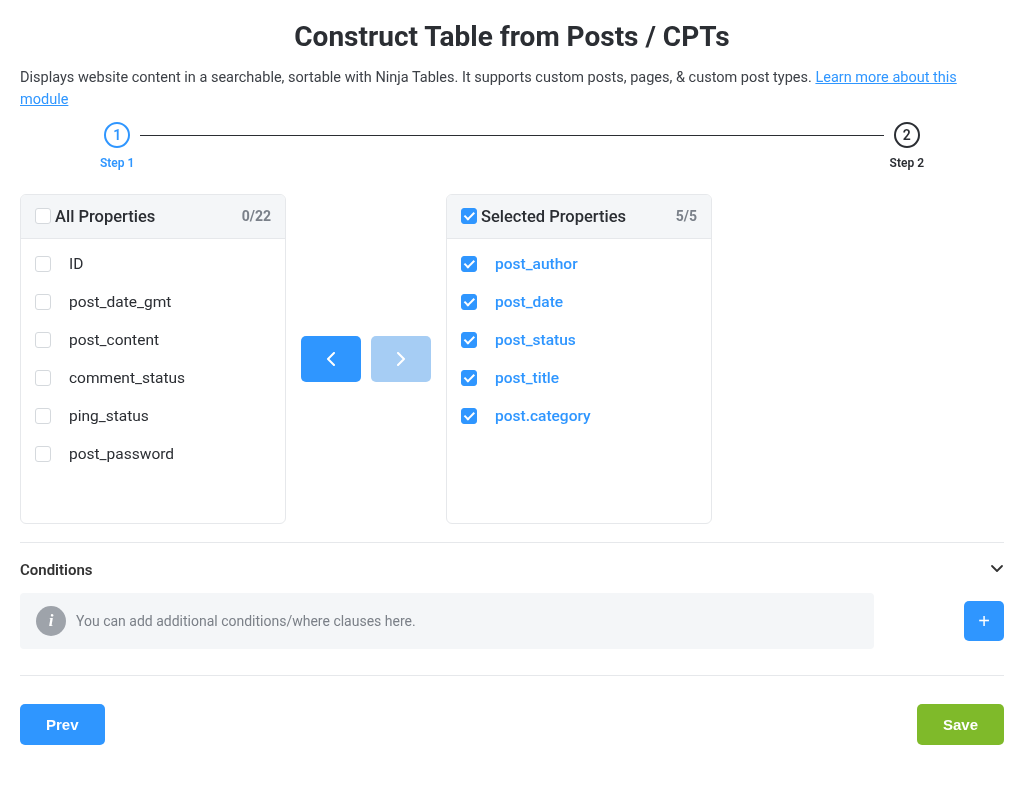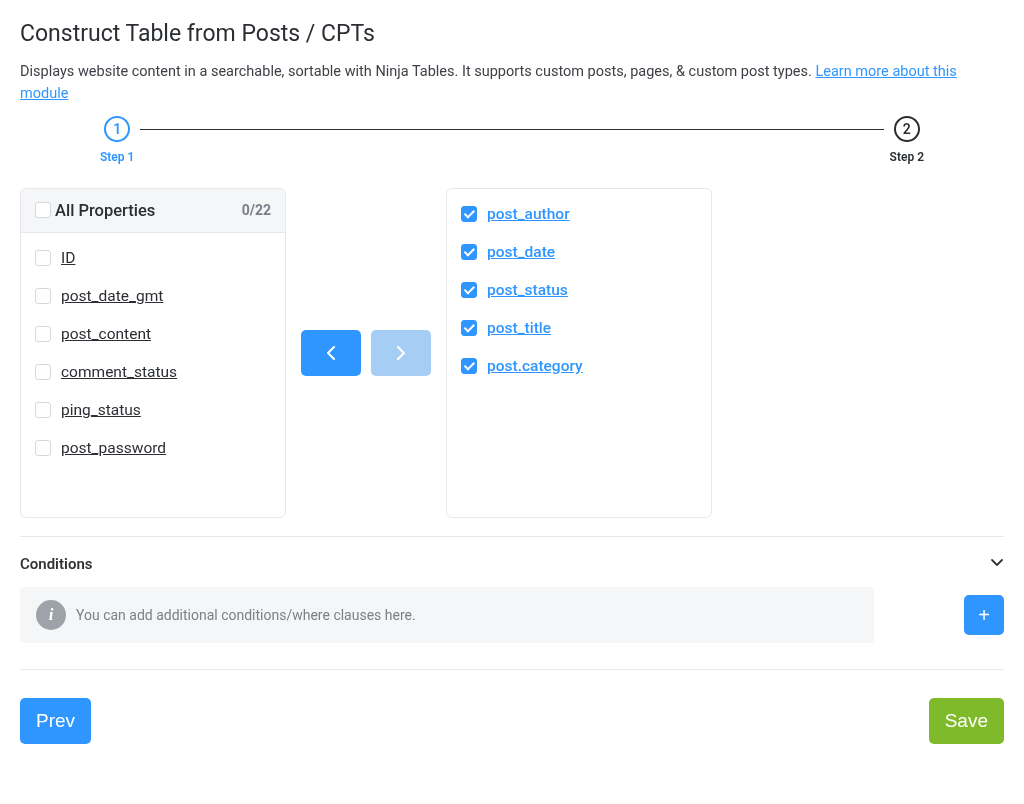--- a/index.html
+++ b/index.html
@@ -18,23 +18,24 @@
   body{
     font-family:-apple-system,BlinkMacSystemFont,"Segoe UI",Roboto,Helvetica,Arial,sans-serif;
     color:var(--text);
     background:#fff;
     width:1024px;
     height:804px;
     overflow:hidden;
     padding:20px;
   }
   h1{
-    font-size:23px;
-    font-weight:400;
+    font-size:28px;
+    font-weight:700;
     margin:0 0 14px 0;
+    text-align:center;
   }
   .desc{
     font-size:14.5px;
     color:#3d4147;
     line-height:1.55;
   }
   .desc a{color:var(--link);text-decoration:underline;}
   
   .stepper{
     display:flex;
@@ -91,25 +92,24 @@
     padding:12px 14px;
     display:flex;
     align-items:center;
     gap:4px;
     border-bottom:1px solid var(--border);
   }
   .panel-title{font-size:16.5px;font-weight:500;flex-grow:1;}
   .panel-count{color:var(--muted);font-size:14px;font-weight:bold;}
   .panel-body{padding:6px 0;}
   .item{
-    display:flex;align-items:center;gap:10px;
+    display:flex;align-items:center;gap:18px;
     padding:10px 14px;
     font-size:15.5px;
     cursor:pointer;
-    text-decoration:underline;
   }
   .chk{
     width:16px;height:16px;
     border:1.5px solid #d5d9dd;
     border-radius:3px;
     display:inline-flex;align-items:center;justify-content:center;
     flex-shrink:0;
     background:#fff;
   }
   .chk.checked{
@@ -182,22 +182,22 @@
   }
   
   .footer{
     border-top:1px solid var(--border);
     padding-top:28px;
     display:flex;justify-content:space-between;
     margin-top:12px;
   }
   .btn{
     border:none;border-radius:5px;
-    padding:12px 16px;
-    font-size:19px;font-weight:400;
+    padding:12px 26px;
+    font-size:15px;font-weight:700;
     color:#fff;cursor:pointer;
   }
   .btn.prev{background:var(--blue);}
   .btn.save{background:var(--green);}
 </style>
 </head>
 <body>
 
 <h1>Construct Table from Posts / CPTs</h1>
 <div class="desc">
@@ -258,20 +258,25 @@
         </svg>
     </button>
     <button class="move-btn add">
       <svg viewBox="0 0 10 14">
           <path d="M2 1 L8 7 L2 13" fill="none" stroke="#fff" stroke-width="2" stroke-linecap="round" stroke-linejoin="round"></path>
         </svg>
     </button>
   </div>
 
   <div class="panel">
+    <div class="panel-header">
+      <span class="chk checked"></span>
+      <span class="panel-title">Selected Properties</span>
+      <span class="panel-count">5/5</span>
+    </div>
     <div class="panel-body" id="right-items">
         <div class="item selected-item">
           <span class="chk checked"></span>
           <span>post_author</span>
         </div>
         <div class="item selected-item">
           <span class="chk checked"></span>
           <span>post_date</span>
         </div>
         <div class="item selected-item">

